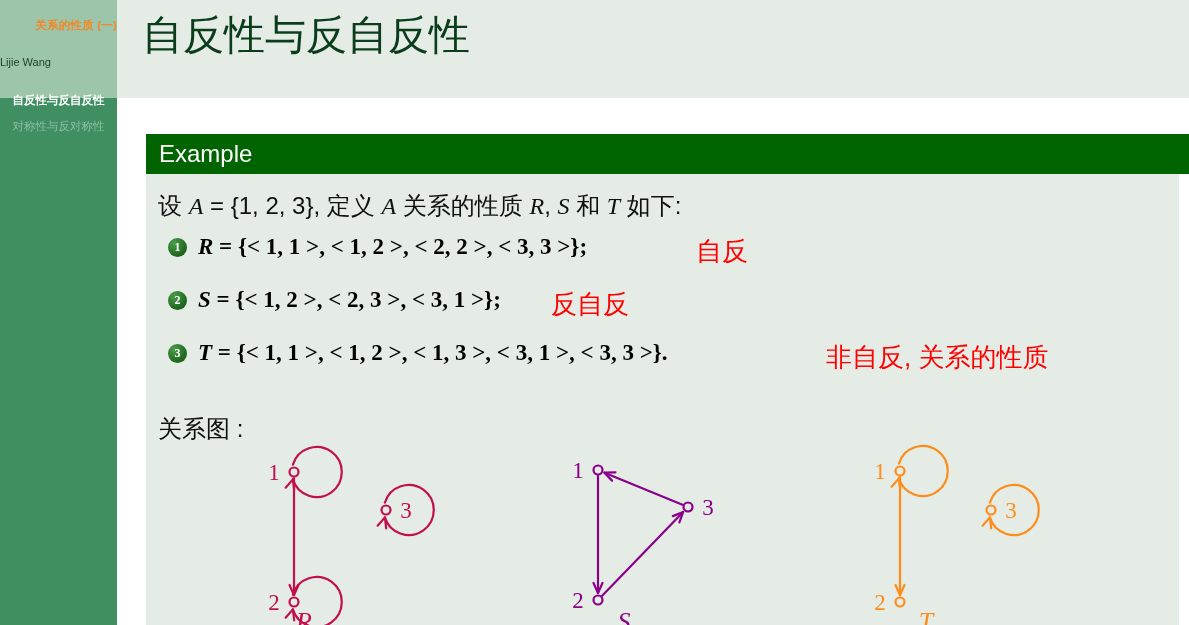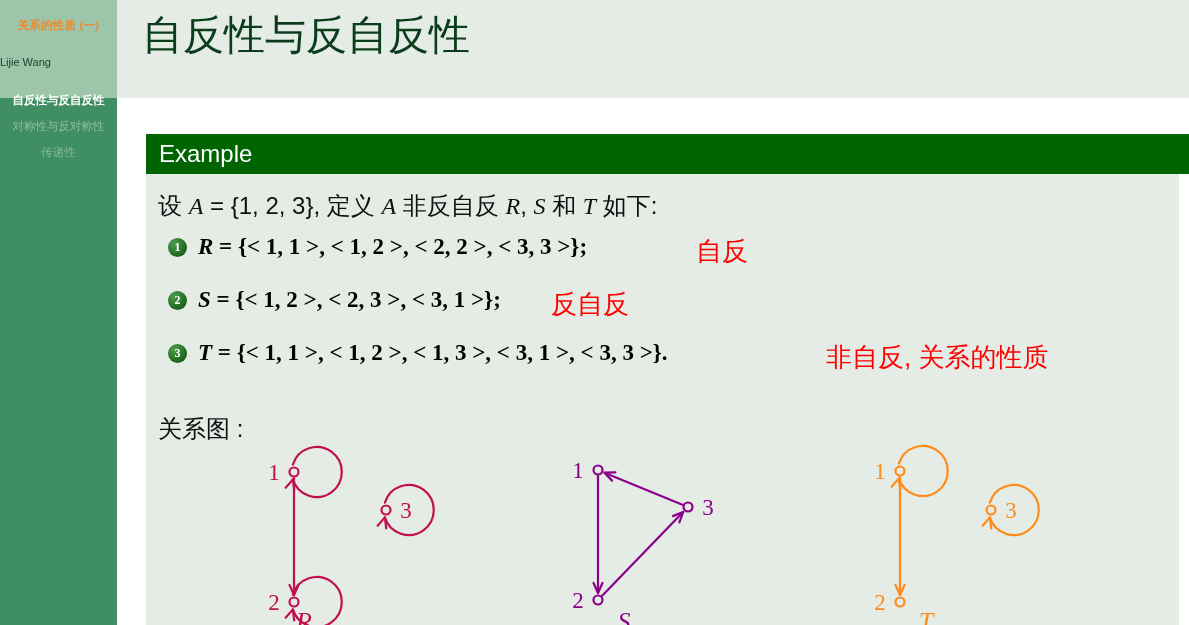--- a/index.html
+++ b/index.html
@@ -7,21 +7,21 @@
     width:1189px;height:625px;
     background:#ffffff;
     font-family:"Liberation Sans","DejaVu Sans",sans-serif;
     overflow:hidden;position:relative;
   }
   
   #sidebar{position:absolute;left:0;top:0;width:117px;height:625px;}
   #sidebar-head{position:absolute;left:0;top:0;width:117px;height:98px;background:#9cc5a9;}
   #sidebar-body{position:absolute;left:0;top:98px;width:117px;height:527px;background:#3f8f63;}
   .side-title{
-    position:absolute;left:0;top:18px;width:117px;text-align:center;
+    position:absolute;left:0;top:18px;width:117px;text-align:right;
     color:#f08a2a;font-size:11.5px;font-weight:bold;letter-spacing:.2px;
   }
   .side-author{
     position:absolute;left:0;top:56px;width:117px;text-align:left;
     color:#1e3d2a;font-size:11px;
   }
   .side-nav{position:absolute;left:0;top:92px;width:117px;}
   .nav-item{
     font-size:11.5px;line-height:17px;padding:0 6px 9px 6px;
     text-align:center;word-break:break-all;
@@ -89,34 +89,33 @@
 <body>
 
 <div id="sidebar">
   <div id="sidebar-head"></div>
   <div id="sidebar-body"></div>
   <div class="side-title">关系的性质 (一)</div>
   <div class="side-author">Lijie Wang</div>
   <div class="side-nav">
     <div class="nav-item active">自反性与反自反性</div>
     <div class="nav-item dim">对称性与反对称性</div>
-    <div class="nav-item dimmer">传递性</div>
   </div>
 </div>
 
 <div id="titlebar">
   <div id="page-title">自反性与反自反性</div>
 </div>
 
 <div id="example-block">
   <div id="example-head">Example</div>
   <div id="example-body">
 
     <div class="mathline" id="line-intro">
-      <span class="cn">设 </span><span class="mvar">A</span><span class="cn"> = {1, 2, 3}, 定义 </span><span class="mvar">A</span><span class="cn"> 非反自反 </span><span class="mvar">R</span><span class="cn">, </span><span class="mvar">S</span><span class="cn"> 和 </span><span class="mvar">T</span><span class="cn"> 如下:</span>
+      <span class="cn">设 </span><span class="mvar">A</span><span class="cn"> = {1, 2, 3}, 定义 </span><span class="mvar">A</span><span class="cn"> 关系的性质 </span><span class="mvar">R</span><span class="cn">, </span><span class="mvar">S</span><span class="cn"> 和 </span><span class="mvar">T</span><span class="cn"> 如下:</span>
     </div>
 
     <div class="bullet-row" id="row-1">
       <span class="bnum">1</span><span class="eqn mvar">R</span><span class="eqn mnum"> = {&lt; 1, 1 &gt;, &lt; 1, 2 &gt;, &lt; 2, 2 &gt;, &lt; 3, 3 &gt;};</span>
     </div>
     <div class="note" id="note-1">自反</div>
 
     <div class="bullet-row" id="row-2">
       <span class="bnum">2</span><span class="eqn mvar">S</span><span class="eqn mnum"> = {&lt; 1, 2 &gt;, &lt; 2, 3 &gt;, &lt; 3, 1 &gt;};</span>
     </div>

